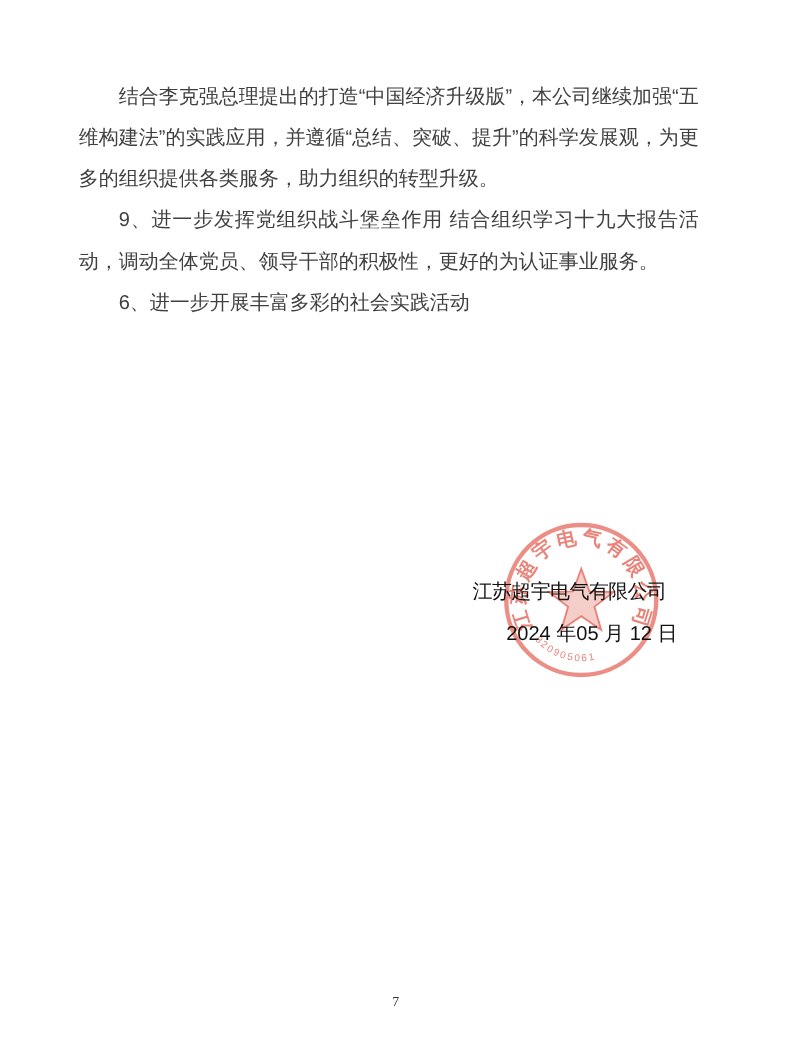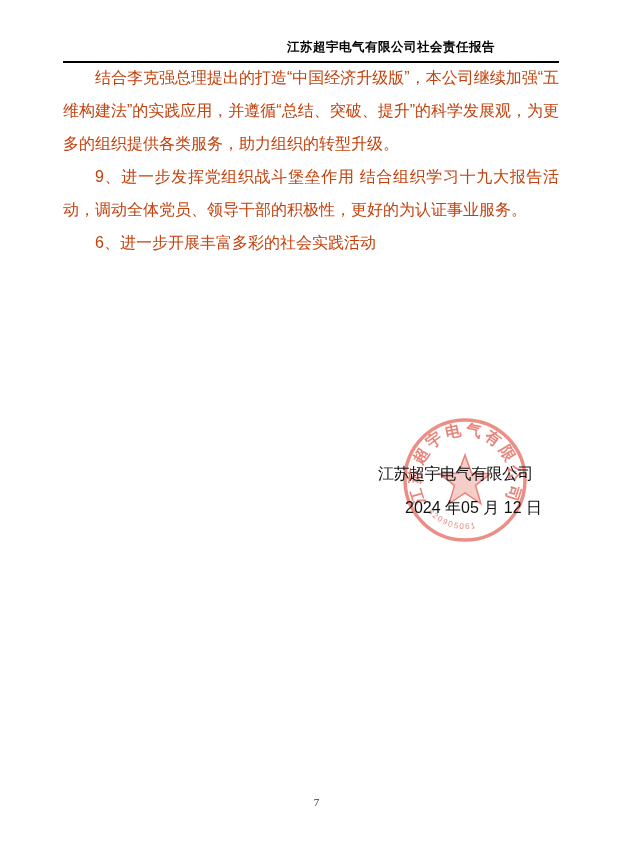--- a/index.html
+++ b/index.html
@@ -29,21 +29,21 @@
     letter-spacing:0.5px;
     padding-right:64px;
     white-space:nowrap;
   }
   
   .body-text {
     position:absolute;
     left:63px; top:61px; width:496px;
     font-size:16px;
     line-height:33px;
-    color:#c2410c;
+    color:#404040;
     text-align:justify;
   }
   .body-text p { margin:0; text-indent:2em; }
   
   .signature {
     position:absolute;
     left:378px; top:457px;
     font-size:16px;
     line-height:34px;
     color:#111;
@@ -71,23 +71,20 @@
     font-family:"Liberation Serif", serif;
     font-size:11px;
     color:#333;
   }
 </style>
 </head>
 <body>
 
 <div class="page">
 
-  <div class="header">
-    <span class="header-title">江苏超宇电气有限公司社会责任报告</span>
-  </div>
 
   <div class="body-text">
     <p>结合李克强总理提出的打造“中国经济升级版”，本公司继续加强“五维构建法”的实践应用，并遵循“总结、突破、提升”的科学发展观，为更多的组织提供各类服务，助力组织的转型升级。</p>
     <p>9、进一步发挥党组织战斗堡垒作用 结合组织学习十九大报告活动，调动全体党员、领导干部的积极性，更好的为认证事业服务。</p>
     <p>6、进一步开展丰富多彩的社会实践活动</p>
   </div>
 
   <div class="seal">
     <svg width="150" height="150" viewBox="0 0 150 150" xmlns="http://www.w3.org/2000/svg">
       <g opacity="0.82">

